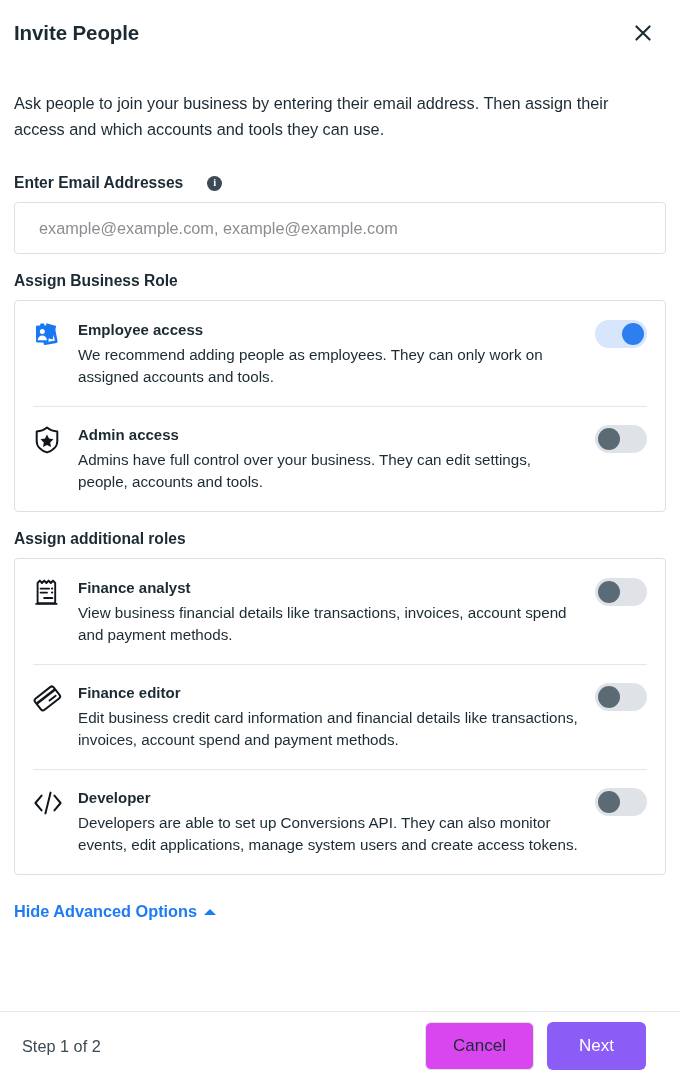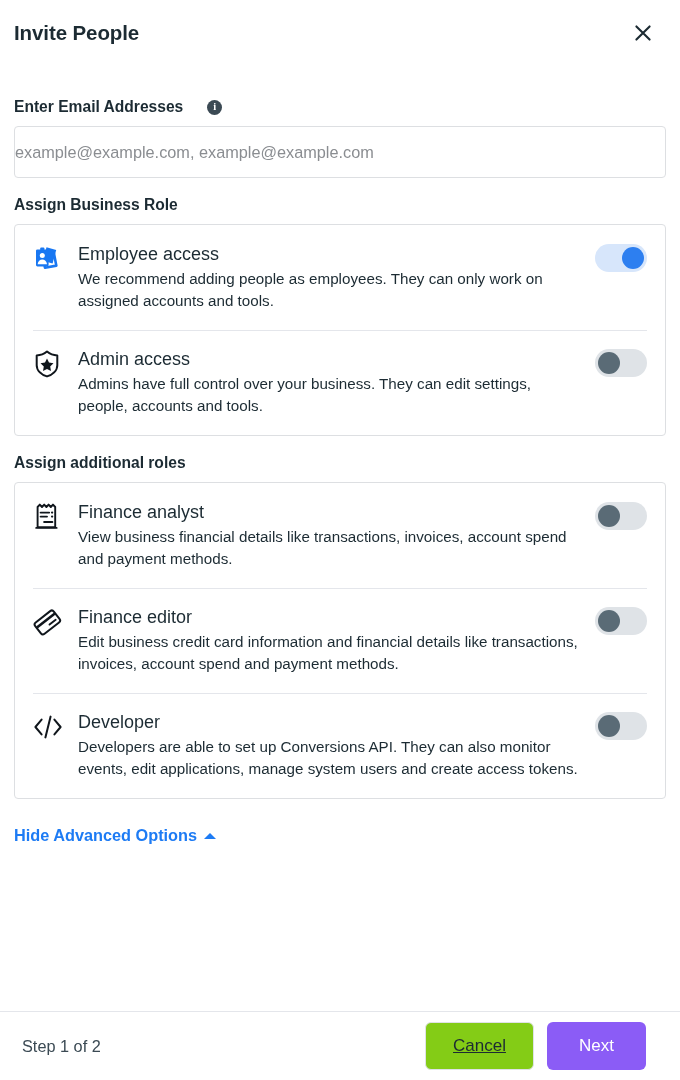--- a/index.html
+++ b/index.html
@@ -60,21 +60,21 @@
     font-size: 10.5px; font-weight: bold;
     display: inline-flex; align-items: center; justify-content: center;
     font-family: "Liberation Serif", serif;
     cursor: pointer; line-height: 1;
     flex: 0 0 auto;
   }
   .email-input {
     width: 100%; height: 52px;
     border: 1px solid #dddfe2; border-radius: 4px;
     background: #ffffff;
-    padding: 0 0;
+    padding: 0 24px;
     font-size: 16.3px; color: #1c2b33;
     font-family: "Liberation Sans", sans-serif;
     outline: none;
   }
   .email-input::placeholder { color: #8a8d91; }
 
   .section-title {
     font-size: 15.6px; font-weight: bold;
     color: #1c2b33;
     margin: 18px 0 10px 0;
@@ -98,21 +98,21 @@
     background: #e4e6eb;
   }
   .role-icon {
     flex: 0 0 46px; width: 46px;
     display: flex; align-items: flex-start; justify-content: flex-start;
     padding-top: 1px;
   }
   .role-icon svg { display: block; }
   .role-text { flex: 1 1 auto; min-width: 0; padding-right: 10px; }
   .role-name {
-    font-size: 18px; font-weight: normal; color: #1c2b33;
+    font-size: 15px; font-weight: bold; color: #1c2b33;
     line-height: 22px; margin-bottom: 3px;
   }
   .role-desc {
     font-size: 15.2px; color: #1c2b33;
     line-height: 22px;
   }
 
   
   .toggle {
     flex: 0 0 auto; width: 52px; height: 28px;
@@ -156,24 +156,23 @@
     flex: 1 1 auto;
   }
   .btn {
     height: 48px; border-radius: 6px;
     font-size: 17px; font-family: "Liberation Sans", sans-serif;
     display: inline-flex; align-items: center; justify-content: center;
     cursor: pointer; border: none;
   }
   .btn-cancel {
     width: 109px;
-    background: #84cc16; color: #1c2b33;
+    background: #d946ef; color: #1c2b33;
     border: 1px solid #dfe2e6;
     margin-right: 13px;
-    text-decoration: underline;
   }
   .btn-next {
     width: 99px;
     background: #8b5cf6; color: #ffffff;
     cursor: default;
   }
 </style>
 </head>
 <body>
 
@@ -183,20 +182,21 @@
     <div class="header-title">Invite People</div>
     <div class="close-btn">
       <svg width="20" height="20" viewBox="0 0 20 20" aria-hidden="true">
         <path d="M3.4 3.4 L16.6 16.6 M16.6 3.4 L3.4 16.6" stroke="#1c2b33" stroke-width="2.1" stroke-linecap="round"></path>
       </svg>
     </div>
   </div>
 
   <div class="body">
 
+    <p class="intro">Ask people to join your business by entering their email address. Then assign their access and which accounts and tools they can use.</p>
 
     <div class="field-label">
       <span>Enter Email Addresses</span>
       <span class="info-icon">i</span>
     </div>
 
     <input class="email-input" type="text" placeholder="example@example.com, example@example.com" style="">
 
     
     <div class="section-title">Assign Business Role</div>

